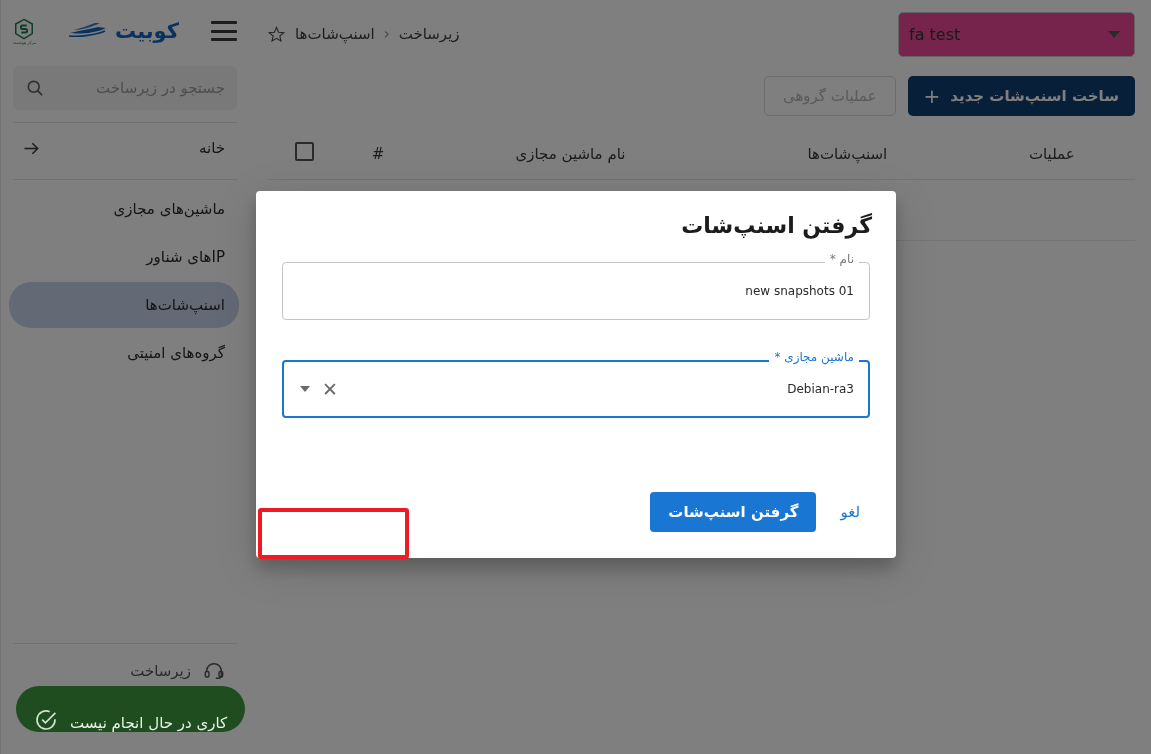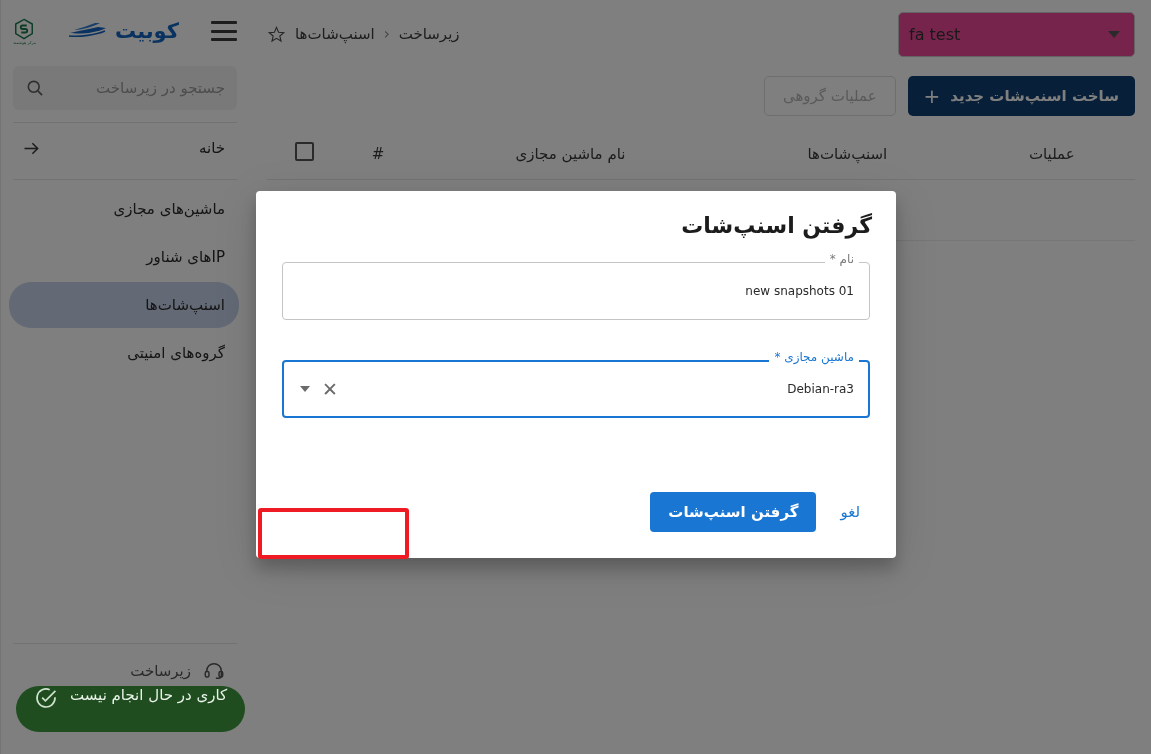--- a/index.html
+++ b/index.html
@@ -276,21 +276,21 @@
   
   .toast {
     position: absolute;
     left: 16px;
     bottom: 22px;
     height: 46px;
     background: #1f4d1f;
     color: #e9f3e9;
     border-radius: 23px;
     display: flex;
-    align-items: flex-start;
+    align-items: flex-end;
     gap: 12px;
     padding: 0 18px;
     font-size: 15px;
     z-index: 70;
   }
 
   
   .modal {
     position: absolute;
     left: 256px;

